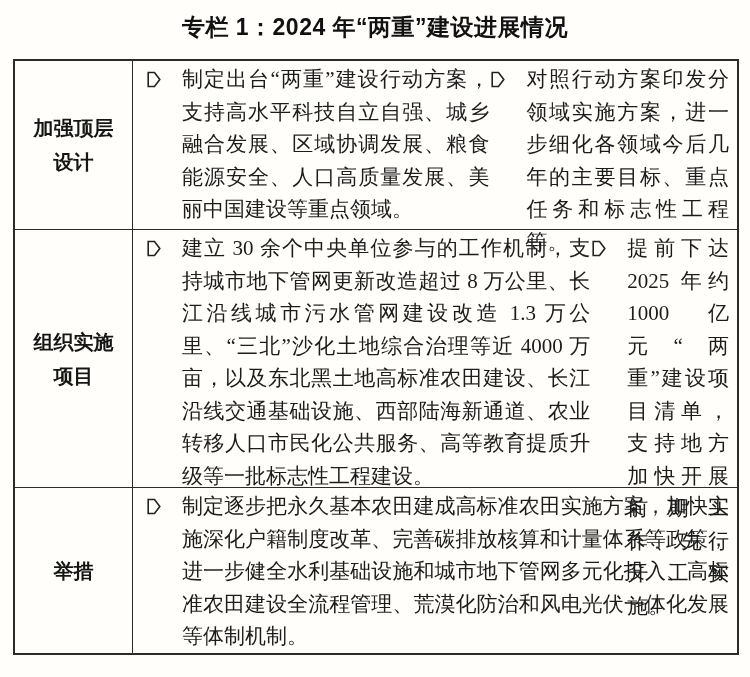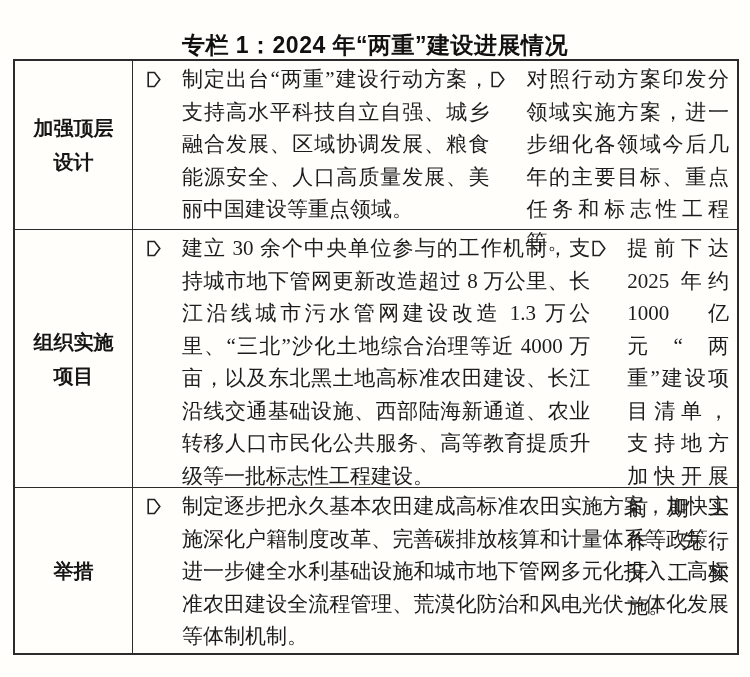--- a/index.html
+++ b/index.html
@@ -6,21 +6,21 @@
   .page {
     position: relative;
     width: 750px;
     height: 677px;
     background: #fffefb;
     color: #1c1c1c;
     overflow: hidden;
   }
   .title {
     position: absolute;
-    top: 30px;
+    top: 12px;
     left: 0;
     width: 100%;
     margin: 0;
     text-align: center;
     font-family: "Liberation Sans", sans-serif;
     font-weight: 700;
     font-size: 23px;
     letter-spacing: 0.5px;
     color: #111;
   }

